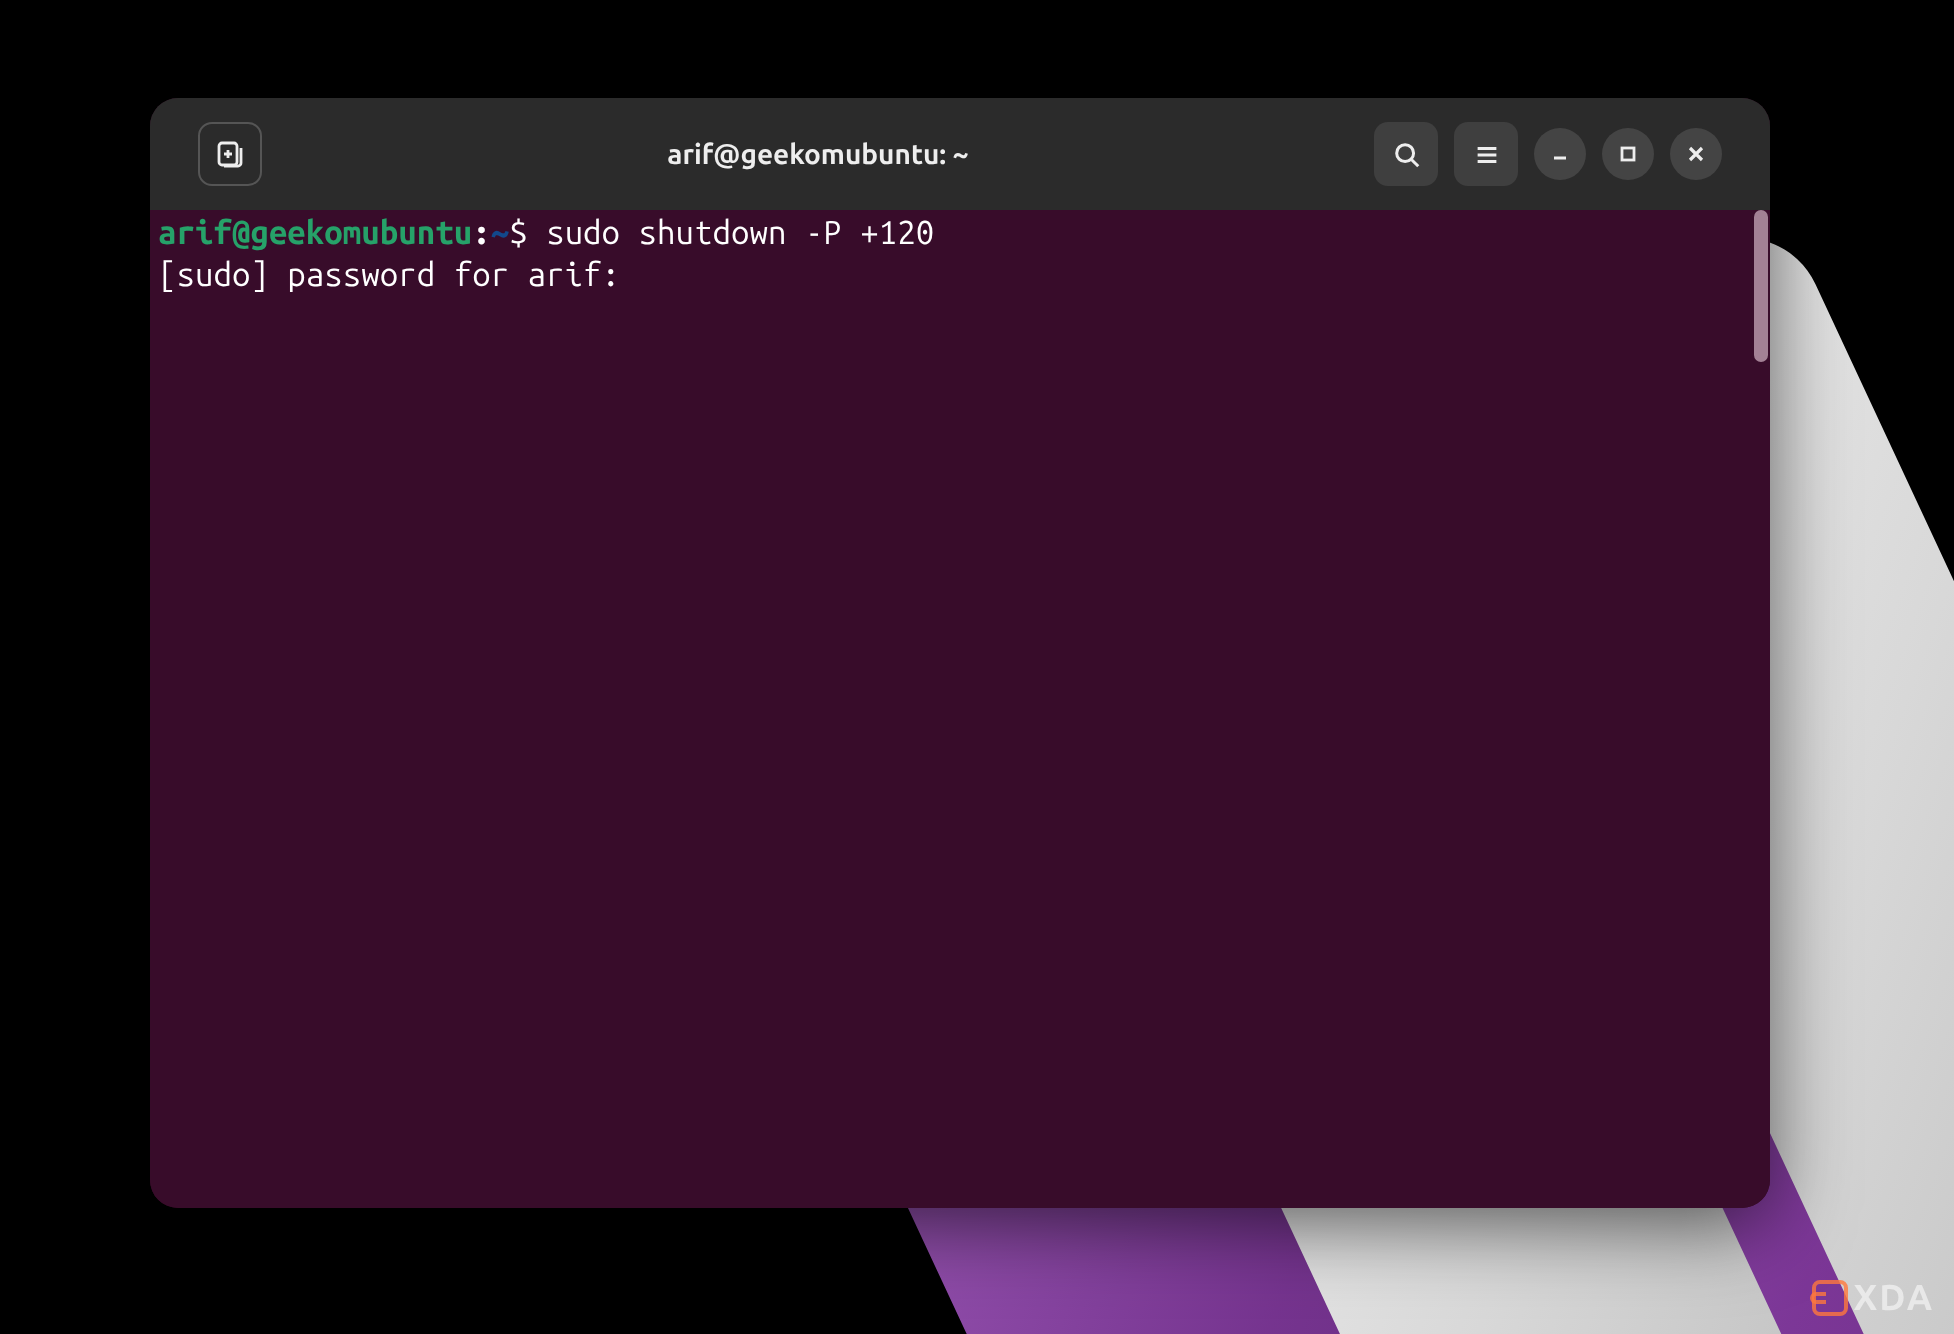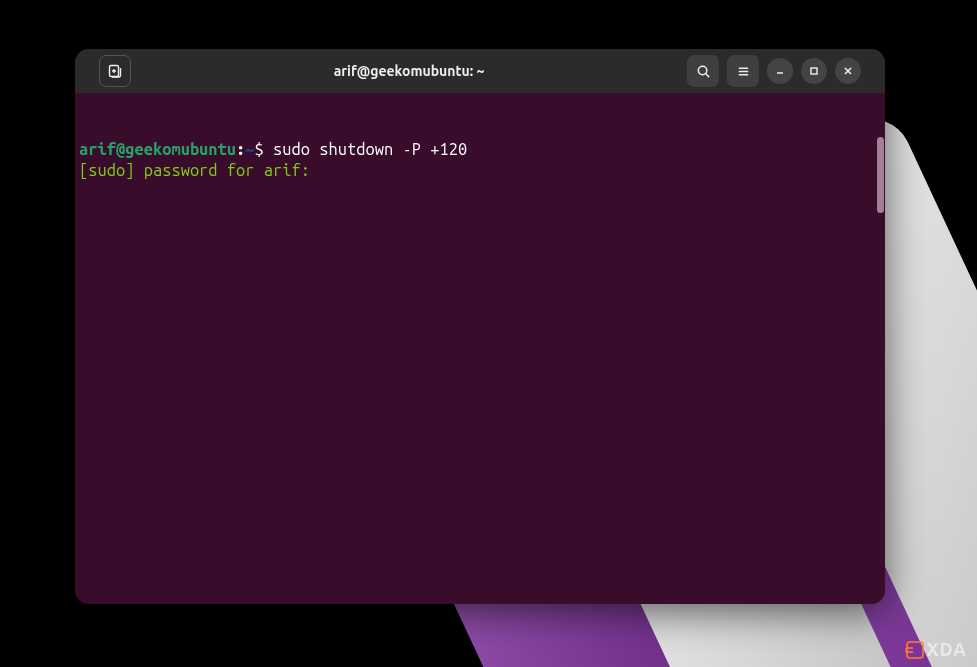--- a/index.html
+++ b/index.html
@@ -69,21 +69,21 @@
       width: 810px;
       height: 555px;
       background: #380c2a;
       border-radius: 14px;
       overflow: hidden;
       box-shadow: 0 8px 40px rgba(0,0,0,0.6);
       display: flex;
       flex-direction: column;
     }
     .titlebar {
-      height: 44px;
+      height: 56px;
       background: #2b2b2b;
       display: flex;
       align-items: center;
       padding: 0 24px;
       gap: 18px;
       flex-shrink: 0;
     }
     .tab-button {
       width: 32px;
       height: 32px;
@@ -135,21 +135,20 @@
     .terminal-body {
       flex: 1;
       background: #380c2a;
       padding: 2px 6px 6px 4px;
       font-family: "Ubuntu Mono", "DejaVu Sans Mono", Menlo, monospace;
       font-size: 16.5px;
       line-height: 1.27;
       color: #fff;
       position: relative;
       overflow: hidden;
-      margin-top: 44px;
     }
     .terminal-line {
       white-space: pre;
     }
     .prompt-user {
       color: #26a269;
       font-weight: bold;
     }
     .prompt-colon {
       color: #fff;
@@ -159,21 +158,21 @@
       color: #12488b;
       font-weight: bold;
     }
     .prompt-dollar {
       color: #fff;
     }
     .command-text {
       color: #fff;
     }
     .output-text {
-      color: #84cc16;
+      color: #ffffff;
     }
     .cursor-block {
       display: inline-block;
       width: 9px;
       height: 17px;
       border: 1px solid #fff;
       vertical-align: text-bottom;
       margin-left: 2px;
       margin-bottom: 1px;
     }
@@ -188,21 +187,21 @@
     }
     .watermark {
       position: absolute;
       right: 10px;
       bottom: 8px;
       color: rgba(255,255,255,0.55);
       font-size: 18px;
       font-weight: 600;
       letter-spacing: 1px;
       display: flex;
-      align-items: flex-end;
+      align-items: center;
       gap: 3px;
     }
     .watermark-icon {
       display: inline-flex;
       align-items: center;
       justify-content: center;
       width: 18px;
       height: 18px;
       border: 2px solid rgba(255,120,60,0.8);
       border-radius: 4px;

